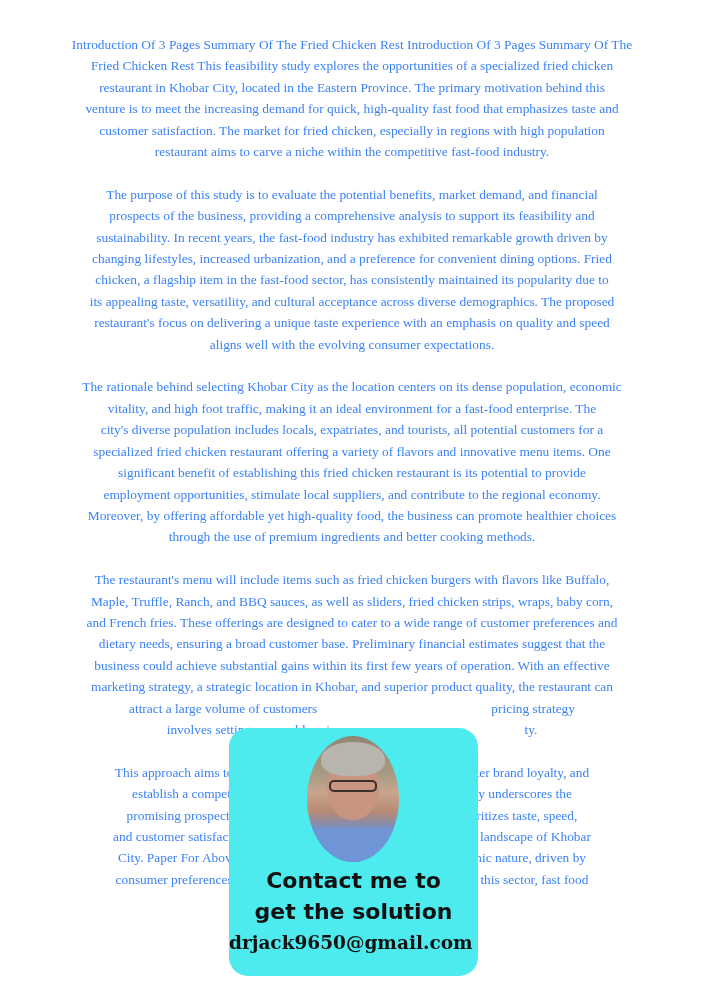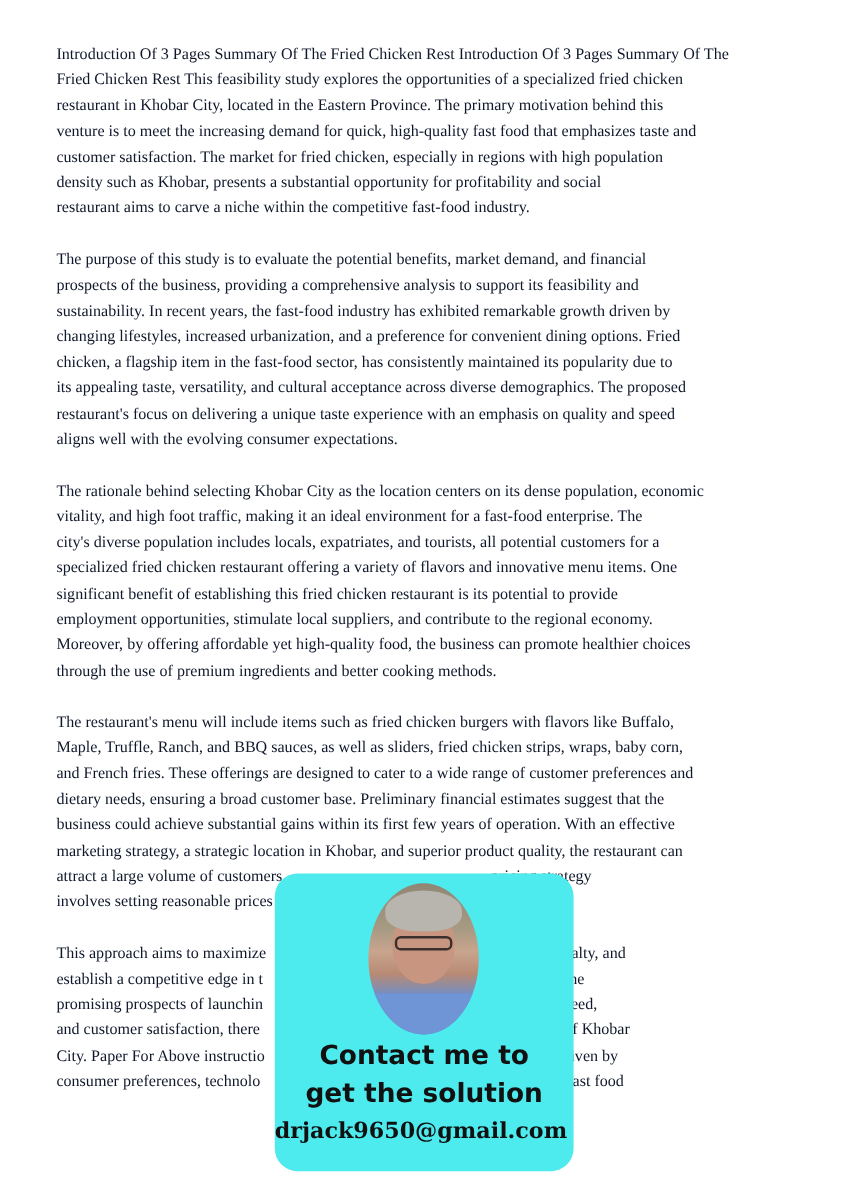--- a/index.html
+++ b/index.html
@@ -1,20 +1,21 @@
 <!DOCTYPE html>
 <html><head>
 <meta charset="utf-8">
 <style>
   html, body { margin: 0; padding: 0; background: #ffffff; }
   body { width: 708px; height: 1000px; position: relative; overflow: hidden; }
   .page {
     position: absolute; left: 47px; top: 34px; width: 610px;
     font-family: "Liberation Serif", serif; font-size: 13.4px; line-height: 21.4px;
-    color: #0f172a;
+    color: #3b82f6;
+    text-align: center;
   }
   .para { margin: 0 0 21.4px 0; }
   .line { display: block; white-space: nowrap; }
   .overlay {
     position: absolute; left: 229px; top: 728px; width: 249px; height: 248px;
     background: #4deaee;
     border-radius: 19px;
   }
   .portrait {
     position: absolute; left: 78px; top: 8px; width: 92px; height: 126px;
@@ -40,21 +41,20 @@
 </head>
 <body>
 
 <div class="page">
   <p class="para">
     <span class="line">Introduction Of 3 Pages Summary Of The Fried Chicken Rest Introduction Of 3 Pages Summary Of The</span>
     <span class="line">Fried Chicken Rest This feasibility study explores the opportunities of a specialized fried chicken</span>
     <span class="line">restaurant in Khobar City, located in the Eastern Province. The primary motivation behind this</span>
     <span class="line">venture is to meet the increasing demand for quick, high-quality fast food that emphasizes taste and</span>
     <span class="line">customer satisfaction. The market for fried chicken, especially in regions with high population</span>
-    <span class="line">density such as Khobar, presents a substantial opportunity for profitability and social</span>
     <span class="line">restaurant aims to carve a niche within the competitive fast-food industry.</span>
   </p>
   <p class="para">
     <span class="line">The purpose of this study is to evaluate the potential benefits, market demand, and financial</span>
     <span class="line">prospects of the business, providing a comprehensive analysis to support its feasibility and</span>
     <span class="line">sustainability. In recent years, the fast-food industry has exhibited remarkable growth driven by</span>
     <span class="line">changing lifestyles, increased urbanization, and a preference for convenient dining options. Fried</span>
     <span class="line">chicken, a flagship item in the fast-food sector, has consistently maintained its popularity due to</span>
     <span class="line">its appealing taste, versatility, and cultural acceptance across diverse demographics. The proposed</span>
     <span class="line">restaurant's focus on delivering a unique taste experience with an emphasis on quality and speed</span>

